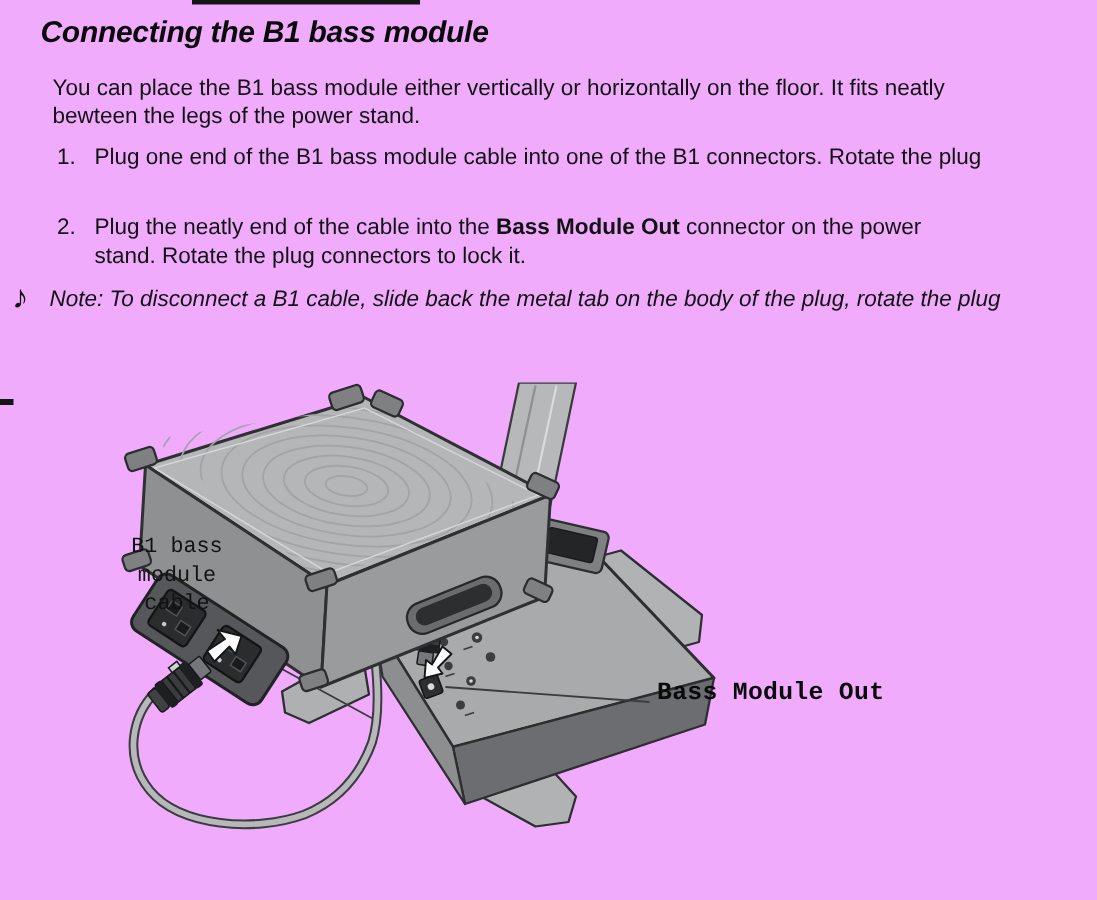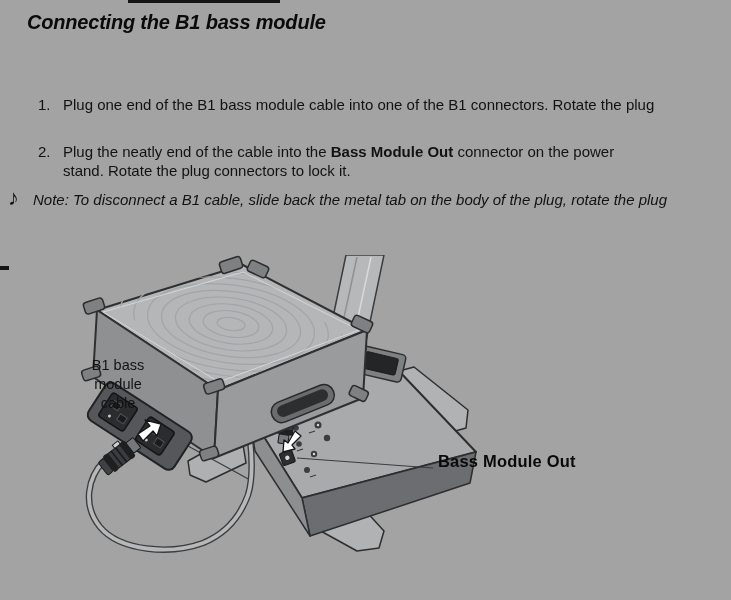--- a/index.html
+++ b/index.html
@@ -1,53 +1,57 @@
 <!DOCTYPE html>
 <html><head>
 <meta charset="utf-8">
 <style>
   html,body{margin:0;padding:0;background:#ffffff;}
   .page{
-    position:relative;width:731px;height:600px;background:#a3a3a3;
+    position:relative;width:731px;height:600px;background:#f0abfc;
     font-family:"Liberation Sans",sans-serif;color:#121212;overflow:hidden;
   }
   .topbar{position:absolute;left:128px;top:0;width:152px;height:3px;background:#151515;}
   .lefttick{position:absolute;left:0;top:266px;width:9px;height:4px;background:#151515;}
   .heading{
     position:absolute;left:27px;top:11px;
     font-size:20px;font-weight:bold;font-style:italic;letter-spacing:-0.2px;color:#0a0a0a;
   }
   .intro{position:absolute;left:35px;top:49px;font-size:15px;line-height:19px;}
   .step{position:absolute;left:38px;display:flex;font-size:15px;line-height:19px;}
   .step .num{width:25px;flex:none;}
   #step1{top:95px;}
   #step2{top:142px;}
   .note{position:absolute;left:8px;top:190px;display:flex;font-size:15px;line-height:19px;font-style:italic;}
   .note .icon{width:25px;flex:none;font-style:normal;font-weight:bold;font-size:22px;line-height:20px;margin-top:-2px;}
   .note b{font-weight:normal;}
-  .fig{position:absolute;left:0;top:255px;width:627px;height:345px;}
+  .fig{position:absolute;left:0;top:255px;width:627px;height:345px;font-family:Liberation Mono, monospace;}
   .fig svg{position:absolute;left:0;top:0;}
   .fig-label-cable{
     position:absolute;left:66px;top:101px;width:104px;text-align:center;
     font-size:14.5px;line-height:19px;white-space:pre-line;
   }
   .fig-label-out{
     position:absolute;left:438px;top:197px;font-size:16.5px;font-weight:bold;letter-spacing:0.2px;color:#0a0a0a;
   }
 </style>
 </head>
 <body>
 
 <div class="page">
 
   <div class="topbar"></div>
   <div class="lefttick"></div>
 
   <div class="heading">Connecting the B1 bass module</div>
 
+  <div class="intro">
+    <div>You can place the B1 bass module either vertically or horizontally on the floor. It fits neatly</div>
+    <div>bewteen the legs of the power stand.</div>
+  </div>
 
   <div class="step" id="step1">
     <span class="num">1.</span>
     <div>
       <div>Plug one end of the B1 bass module cable into one of the B1 connectors. Rotate the plug</div>
     </div>
   </div>
 
   <div class="step" id="step2">
     <span class="num">2.</span>

